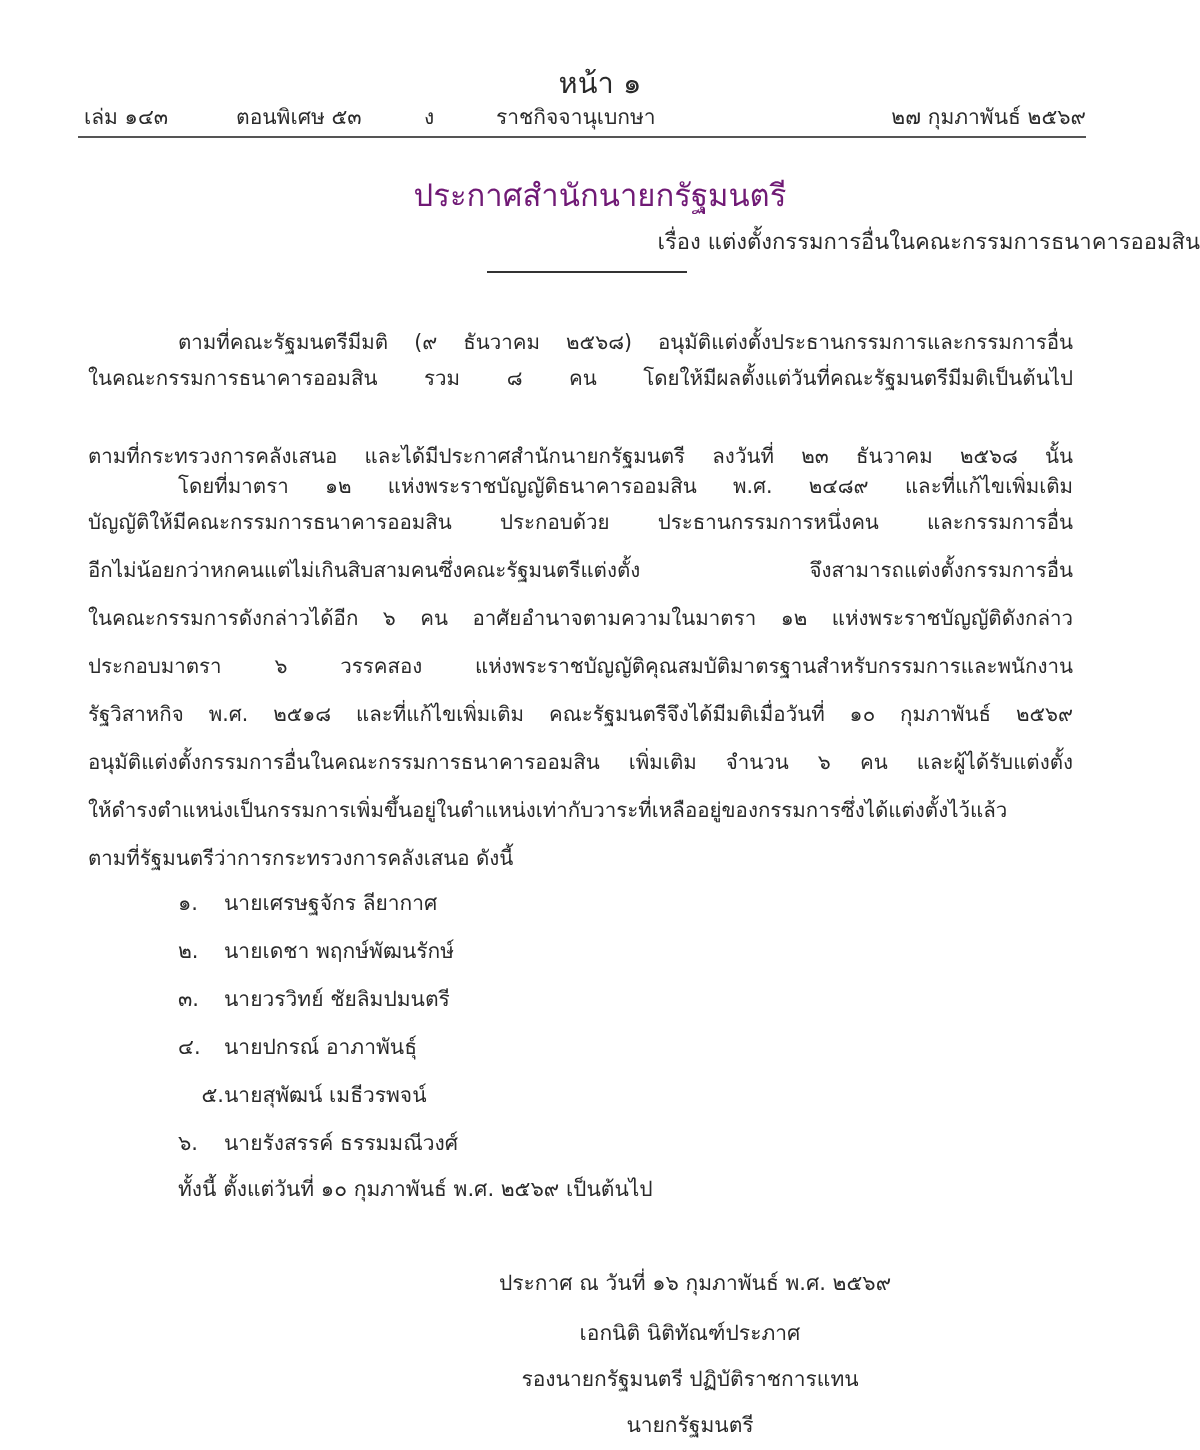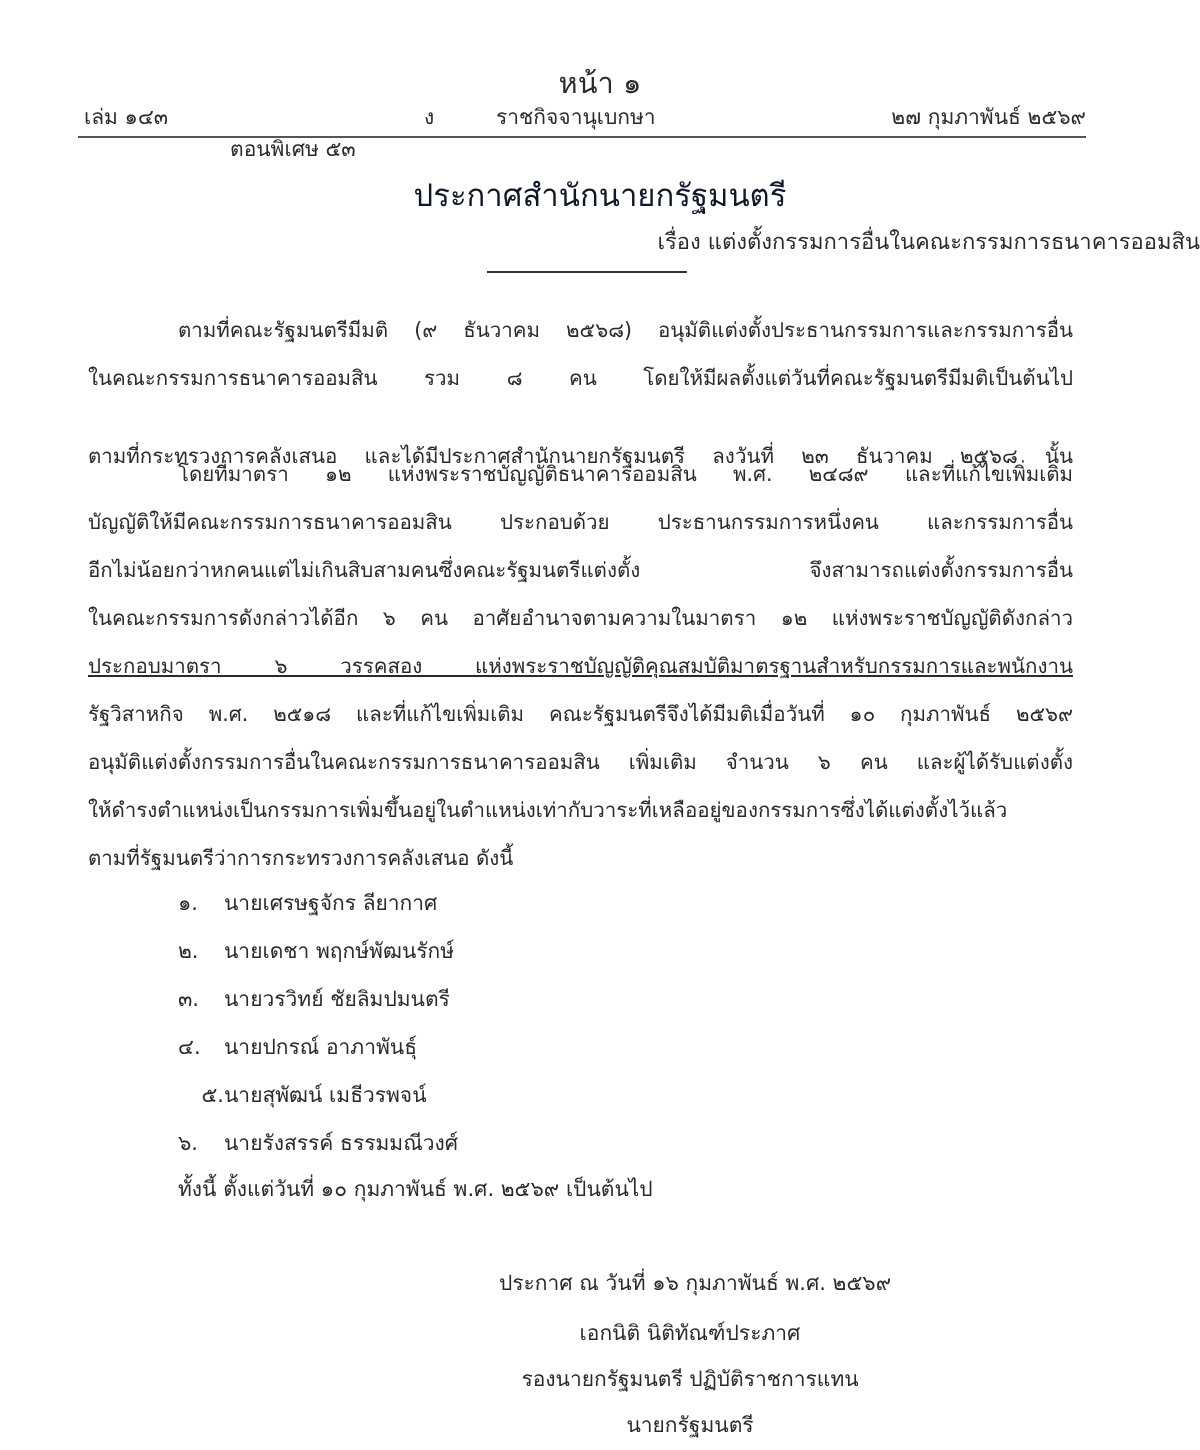--- a/index.html
+++ b/index.html
@@ -5,37 +5,37 @@
     html, body { margin: 0; padding: 0; background: #ffffff; }
     body {
       width: 1200px; height: 1450px; position: relative; overflow: hidden;
       font-family: "DejaVu Sans", "Liberation Sans", sans-serif;
       color: #2a2a2a;
     }
     .abs { position: absolute; white-space: nowrap; }
     .page-no { left: 0; width: 1200px; top: 60px; text-align: center; font-size: 29px; }
     .hdr { top: 100px; font-size: 21px; }
     .hdr-rule { left: 78px; width: 1008px; top: 136px; height: 2px; background: #555; }
-    .title { left: 0; width: 1200px; top: 170px; text-align: center; font-size: 31px; color: #0f172a; }
+    .title { left: 0; width: 1200px; top: 170px; text-align: center; font-size: 31px; color: #701a75; }
     .subject { left: 0; width: 1200px; top: 224px; text-align: right; font-size: 22px; }
     .title-rule { left: 487px; width: 200px; top: 271px; height: 2px; background: #333; }
     .body-line { left: 88px; width: 985px; font-size: 20.5px; text-align: justify; text-align-last: justify; }
     .body-line.last { text-align-last: left; }
-    .indent { padding-left: 90px; width: 895px; }
+    .indent { padding-left: 90px; width: 895px; margin-top: 12px; }
     .list-item { left: 178px; font-size: 21px; }
     .list-item .num { display: inline-block; width: 46px; }
     .sig { left: 0; width: 1200px; text-align: center; font-size: 21px; }
   </style>
 </head>
 <body>
 
 <div>
   <div class="abs page-no">หน้า ๑</div>
   <div class="abs hdr" style="left:84px;">เล่ม ๑๔๓</div>
-  <div class="abs hdr" style="left:230px;margin-top:32px;">ตอนพิเศษ ๕๓</div>
+  <div class="abs hdr" style="left:236px;">ตอนพิเศษ ๕๓</div>
   <div class="abs hdr" style="left:424px;">ง</div>
   <div class="abs hdr" style="left:496px;">ราชกิจจานุเบกษา</div>
   <div class="abs hdr" style="right:114px;">๒๗ กุมภาพันธ์ ๒๕๖๙</div>
   <div class="abs hdr-rule"></div>
 </div>
 
 <div class="abs title">ประกาศสำนักนายกรัฐมนตรี</div>
 <div class="abs subject">เรื่อง  แต่งตั้งกรรมการอื่นในคณะกรรมการธนาคารออมสิน</div>
 <div class="abs title-rule"></div>
 
@@ -43,21 +43,21 @@
   <div class="abs body-line indent" style="top:313px;">ตามที่คณะรัฐมนตรีมีมติ (๙ ธันวาคม ๒๕๖๘) อนุมัติแต่งตั้งประธานกรรมการและกรรมการอื่น</div>
   <div class="abs body-line" style="top:361px;">ในคณะกรรมการธนาคารออมสิน รวม ๘ คน โดยให้มีผลตั้งแต่วันที่คณะรัฐมนตรีมีมติเป็นต้นไป</div>
   <div class="abs body-line" style="top:409px;margin-top:30px;">ตามที่กระทรวงการคลังเสนอ และได้มีประกาศสำนักนายกรัฐมนตรี ลงวันที่ ๒๓ ธันวาคม ๒๕๖๘ นั้น</div>
 </div>
 
 <div>
   <div class="abs body-line indent" style="top:457px;">โดยที่มาตรา ๑๒ แห่งพระราชบัญญัติธนาคารออมสิน พ.ศ. ๒๔๘๙ และที่แก้ไขเพิ่มเติม</div>
   <div class="abs body-line" style="top:505px;">บัญญัติให้มีคณะกรรมการธนาคารออมสิน ประกอบด้วย ประธานกรรมการหนึ่งคน และกรรมการอื่น</div>
   <div class="abs body-line" style="top:553px;">อีกไม่น้อยกว่าหกคนแต่ไม่เกินสิบสามคนซึ่งคณะรัฐมนตรีแต่งตั้ง  จึงสามารถแต่งตั้งกรรมการอื่น</div>
   <div class="abs body-line" style="top:601px;">ในคณะกรรมการดังกล่าวได้อีก ๖ คน อาศัยอำนาจตามความในมาตรา ๑๒ แห่งพระราชบัญญัติดังกล่าว</div>
-  <div class="abs body-line" style="top:649px;text-decoration:underline;">ประกอบมาตรา ๖ วรรคสอง แห่งพระราชบัญญัติคุณสมบัติมาตรฐานสำหรับกรรมการและพนักงาน</div>
+  <div class="abs body-line" style="top:649px;">ประกอบมาตรา ๖ วรรคสอง แห่งพระราชบัญญัติคุณสมบัติมาตรฐานสำหรับกรรมการและพนักงาน</div>
   <div class="abs body-line" style="top:697px;">รัฐวิสาหกิจ พ.ศ. ๒๕๑๘ และที่แก้ไขเพิ่มเติม คณะรัฐมนตรีจึงได้มีมติเมื่อวันที่ ๑๐ กุมภาพันธ์ ๒๕๖๙</div>
   <div class="abs body-line" style="top:745px;">อนุมัติแต่งตั้งกรรมการอื่นในคณะกรรมการธนาคารออมสิน เพิ่มเติม จำนวน ๖ คน และผู้ได้รับแต่งตั้ง</div>
   <div class="abs body-line" style="top:793px;">ให้ดำรงตำแหน่งเป็นกรรมการเพิ่มขึ้นอยู่ในตำแหน่งเท่ากับวาระที่เหลืออยู่ของกรรมการซึ่งได้แต่งตั้งไว้แล้ว</div>
   <div class="abs body-line last" style="top:841px;">ตามที่รัฐมนตรีว่าการกระทรวงการคลังเสนอ  ดังนี้</div>
 </div>
 
 <div>
   <div class="abs list-item" style="top:886px;">
     <span class="num">๑.</span><span>นายเศรษฐจักร  ลียากาศ</span>
   </div>

